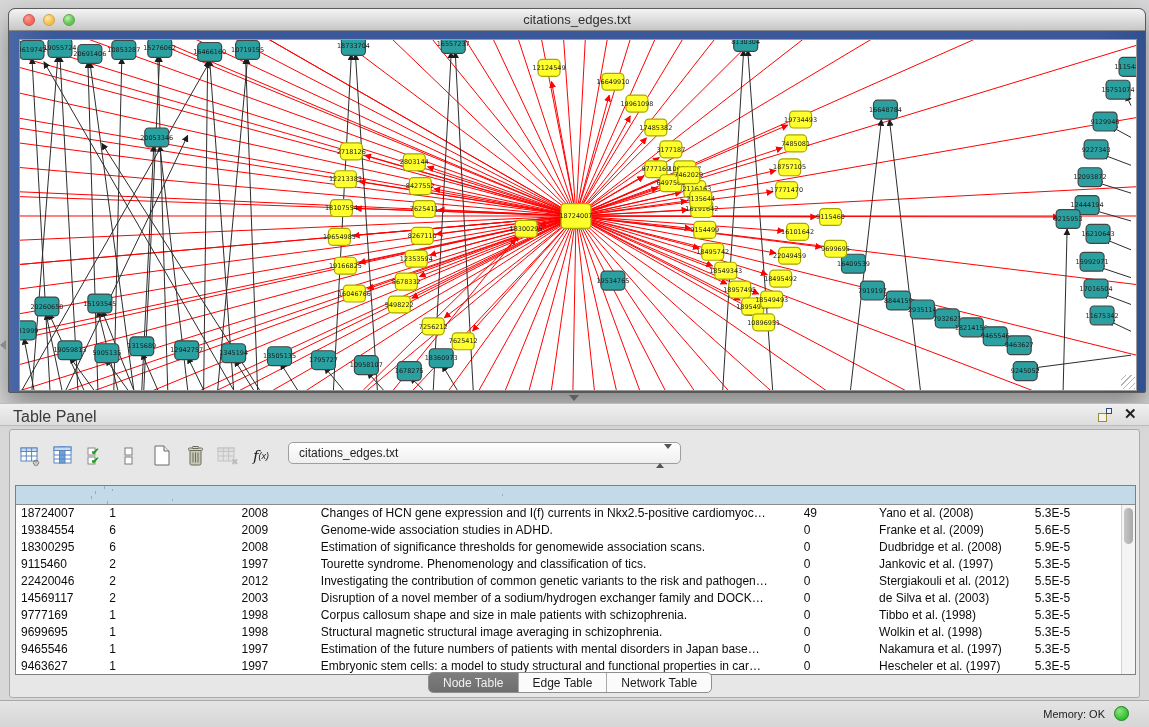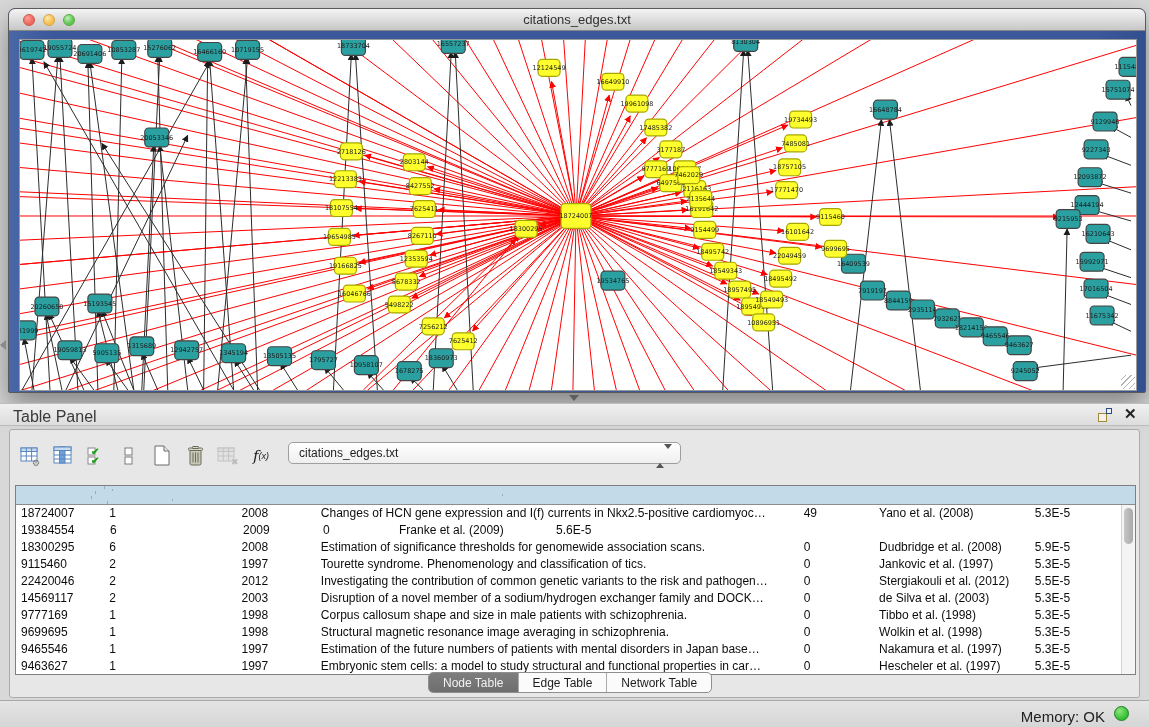--- a/index.html
+++ b/index.html
@@ -85,21 +85,21 @@
   
   .tabs { position:absolute; left:418px; bottom:4px; height:21px; display:flex;
     border:1px solid #8f8f8f; border-radius:5px; overflow:hidden; background:#fbfbfb;margin-top:24px; }
   .tab { font-size:12px; padding:0 14px; line-height:20px; color:#1c1c1c; border-right:1px solid #aaaaaa; }
   .tab:last-child { border-right:none; }
   .tab.selected { background:linear-gradient(#7e7e7e,#6e6e6e); color:#f2f2f2; }
 
   
   .status-bar { position:absolute; left:0; top:700px; width:1149px; height:27px;
     background:linear-gradient(#e4e4e4,#d6d6d6); border-top:1px solid #a8a8a8; }
-  .mem-label { position:absolute; right:44px; top:7px; font-size:15px; color:#222; }
+  .mem-label { position:absolute; right:44px; top:7px; font-size:11px; color:#222; }
   .mem-dot { position:absolute; right:20px; top:5px; width:15px; height:15px; border-radius:50%;
     background:radial-gradient(circle at 35% 30%, #8fe57f,#35c135 65%); border:1px solid #1e7e1e; }
 </style>
 </head>
 <body>
 
 <div class="net-window">
   <div class="titlebar">
     <div class="lights">
       <span class="light red"></span>
@@ -781,20 +781,21 @@
           <div class="tcell c2">2008</div>
           <div class="tcell c3">Changes of HCN gene expression and I(f) currents in Nkx2.5-positive cardiomyoc…</div>
           <div class="tcell c4">49</div>
           <div class="tcell c5">Yano et al. (2008)</div>
           <div class="tcell c6">5.3E-5</div>
         </div>
         <div class="trow">
           <div class="tcell c0">19384554</div>
           <div class="tcell c1">6</div>
           <div class="tcell c2">2009</div>
+          <div class="tcell c3">Genome-wide association studies in ADHD.</div>
           <div class="tcell c4">0</div>
           <div class="tcell c5">Franke et al. (2009)</div>
           <div class="tcell c6">5.6E-5</div>
         </div>
         <div class="trow">
           <div class="tcell c0">18300295</div>
           <div class="tcell c1">6</div>
           <div class="tcell c2">2008</div>
           <div class="tcell c3">Estimation of significance thresholds for genomewide association scans.</div>
           <div class="tcell c4">0</div>
@@ -834,21 +835,21 @@
           <div class="tcell c2">1998</div>
           <div class="tcell c3">Corpus callosum shape and size in male patients with schizophrenia.</div>
           <div class="tcell c4">0</div>
           <div class="tcell c5">Tibbo et al. (1998)</div>
           <div class="tcell c6">5.3E-5</div>
         </div>
         <div class="trow">
           <div class="tcell c0">9699695</div>
           <div class="tcell c1">1</div>
           <div class="tcell c2">1998</div>
-          <div class="tcell c3">Structural magnetic resonance image averaging in schizophrenia.</div>
+          <div class="tcell c3">Structural magnetic structural image averaging in schizophrenia.</div>
           <div class="tcell c4">0</div>
           <div class="tcell c5">Wolkin et al. (1998)</div>
           <div class="tcell c6">5.3E-5</div>
         </div>
         <div class="trow">
           <div class="tcell c0">9465546</div>
           <div class="tcell c1">1</div>
           <div class="tcell c2">1997</div>
           <div class="tcell c3">Estimation of the future numbers of patients with mental disorders in Japan base…</div>
           <div class="tcell c4">0</div>

